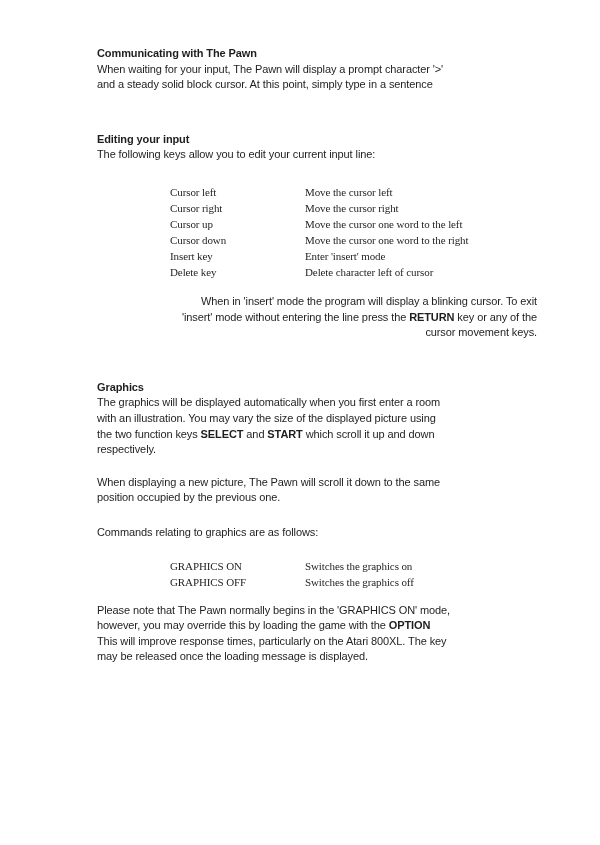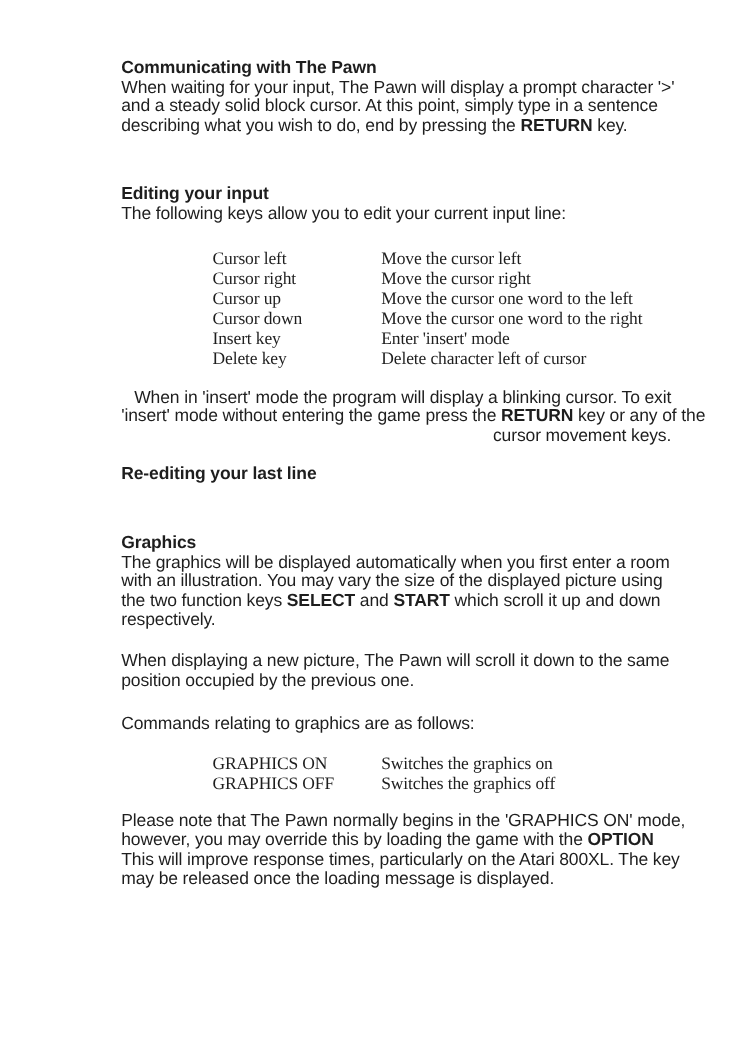--- a/index.html
+++ b/index.html
@@ -7,21 +7,21 @@
     padding: 0;
     background: #ffffff;
   }
   .page {
     position: relative;
     width: 600px;
     height: 845px;
     background: #ffffff;
     overflow: hidden;
     font-family: "Liberation Sans", sans-serif;
-    font-size: 14px;
+    font-size: 11px;
     letter-spacing: -0.1px;
     line-height: 15.6px;
     color: #1e1e1e;
   }
   .content {
     position: absolute;
     left: 97px;
     top: 46px;
     width: 440px;
   }
@@ -53,21 +53,20 @@
 </head>
 <body>
 
 <div class="page">
   <div class="content">
 
     <div class="heading">Communicating with The Pawn</div>
     <div class="para">
         <div class="line"><span>When waiting for your input, The Pawn will display a prompt character '&gt;'</span></div>
         <div class="line"><span>and a steady solid block cursor. At this point, simply type in a sentence</span></div>
-        <div class="line"><span>describing what you wish to do, end by pressing the </span><b>RETURN</b><span> key.</span></div>
       </div>
 
     <div class="heading mt23">Editing your input</div>
     <div class="para">
         <div class="line"><span>The following keys allow you to edit your current input line:</span></div>
       </div>
 
     <div class="table mt21">
       <div class="trow">
         <span class="tkey">Cursor left</span>
@@ -90,25 +89,24 @@
         <span class="tdesc">Enter 'insert' mode</span>
       </div>
       <div class="trow">
         <span class="tkey">Delete key</span>
         <span class="tdesc">Delete character left of cursor</span>
       </div>
     </div>
 
     <div class="para mt14">
         <div class="line"><span>When in 'insert' mode the program will display a blinking cursor. To exit</span></div>
-        <div class="line"><span>'insert' mode without entering the game press the </span><b>RETURN</b><span> key or any of the</span></div>
+        <div class="line"><span>'insert' mode without entering the line press the </span><b>RETURN</b><span> key or any of the</span></div>
         <div class="line"><span>cursor movement keys.</span></div>
       </div>
 
-    <div class="heading mt15">Re-editing your last line</div>
 
     <div class="heading mt23">Graphics</div>
     <div class="para">
         <div class="line"><span>The graphics will be displayed automatically when you first enter a room</span></div>
         <div class="line"><span>with an illustration. You may vary the size of the displayed picture using</span></div>
         <div class="line"><span>the two function keys </span><b>SELECT</b><span> and </span><b>START</b><span> which scroll it up and down</span></div>
         <div class="line"><span>respectively.</span></div>
       </div>
 
     <div class="para mt17">

